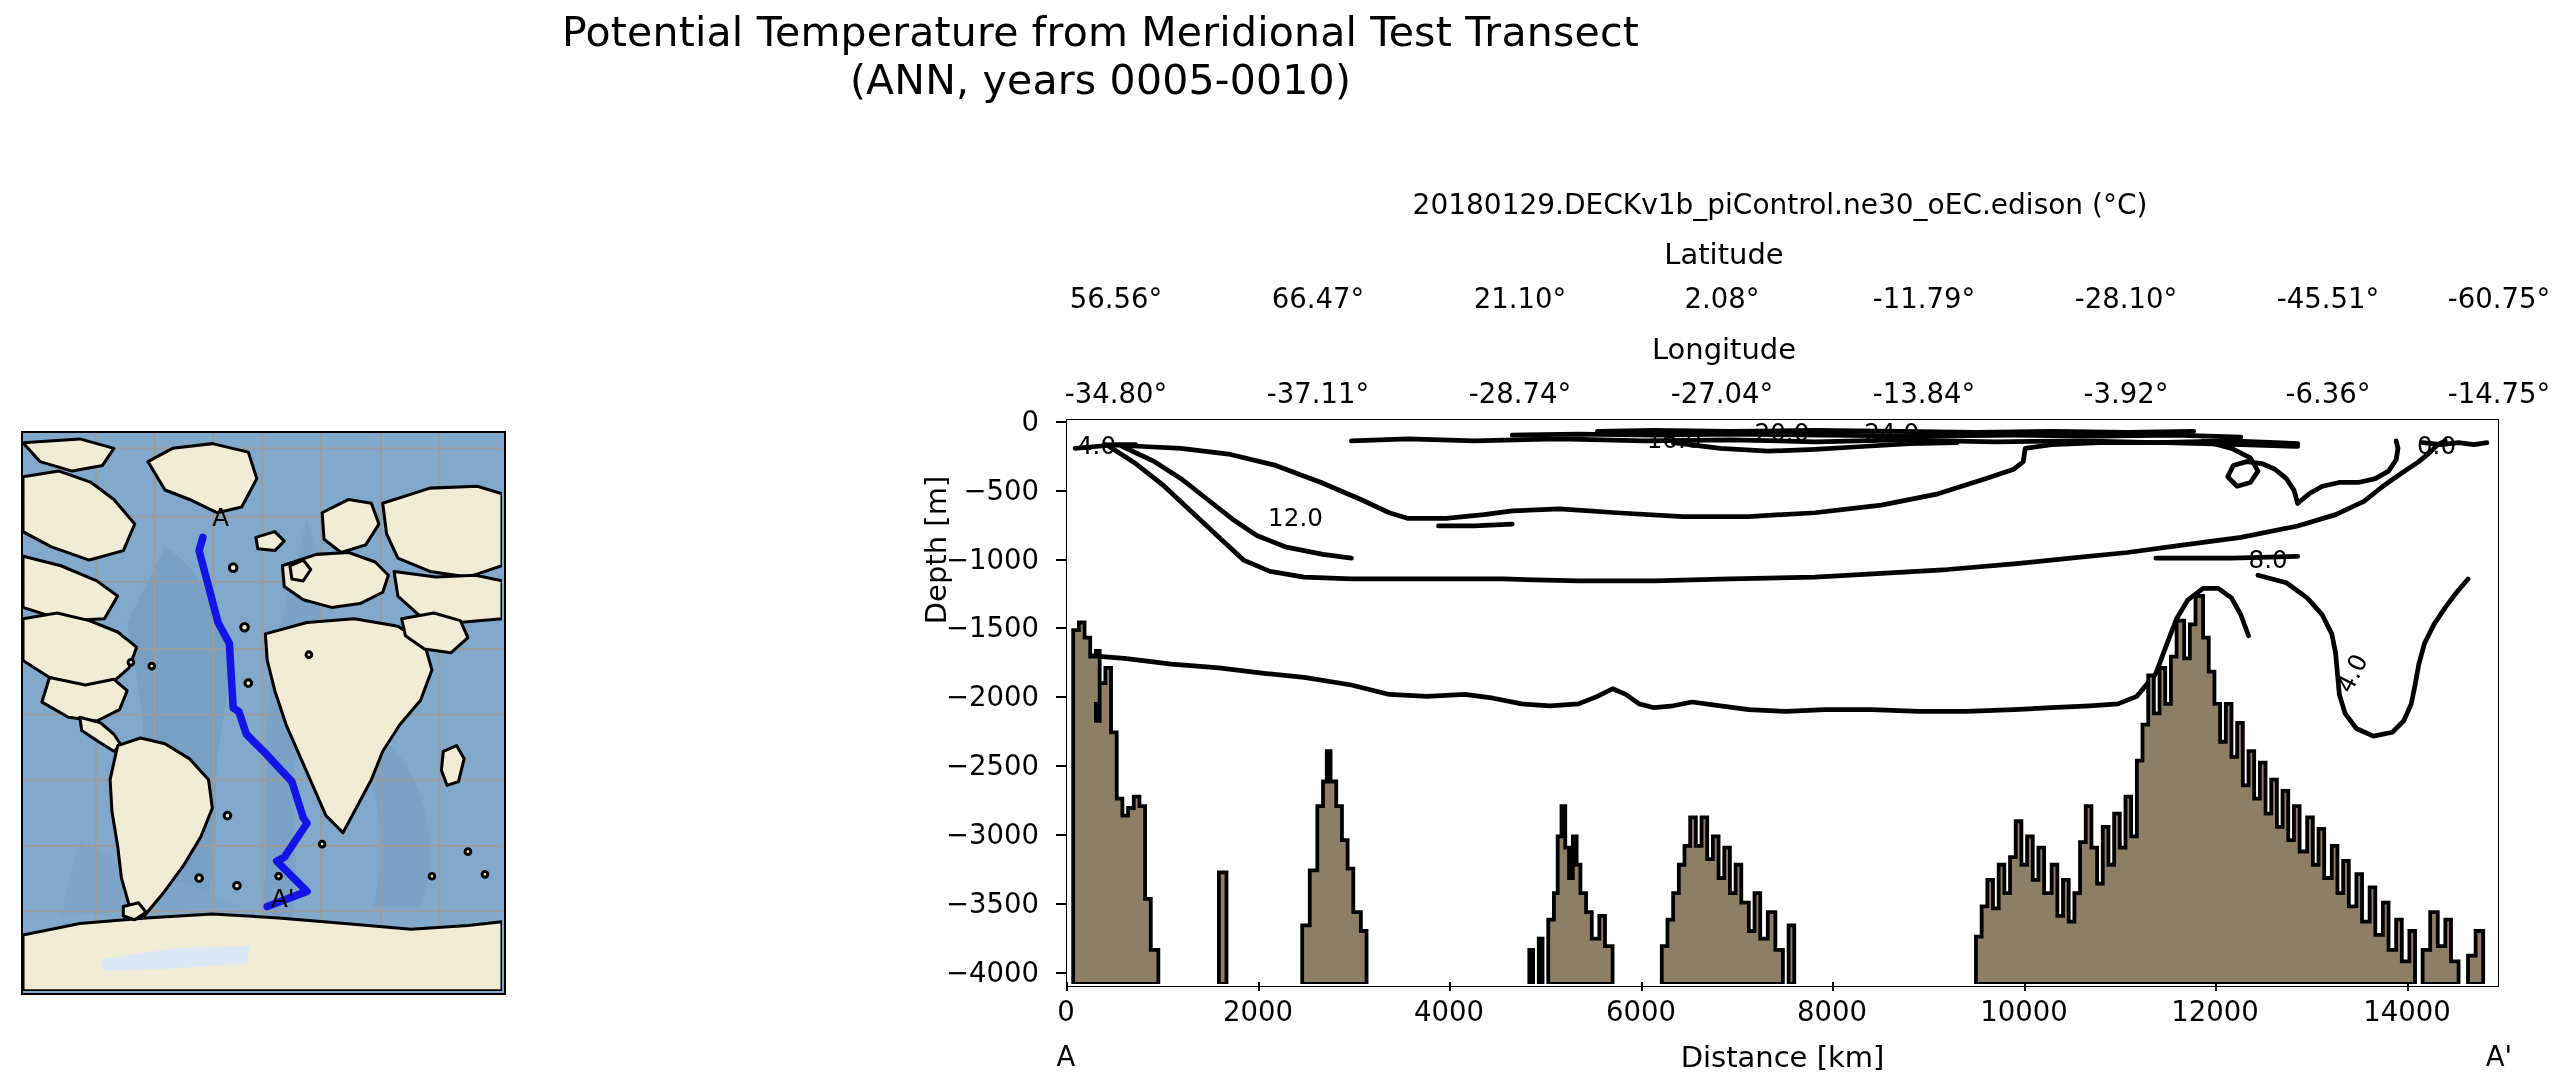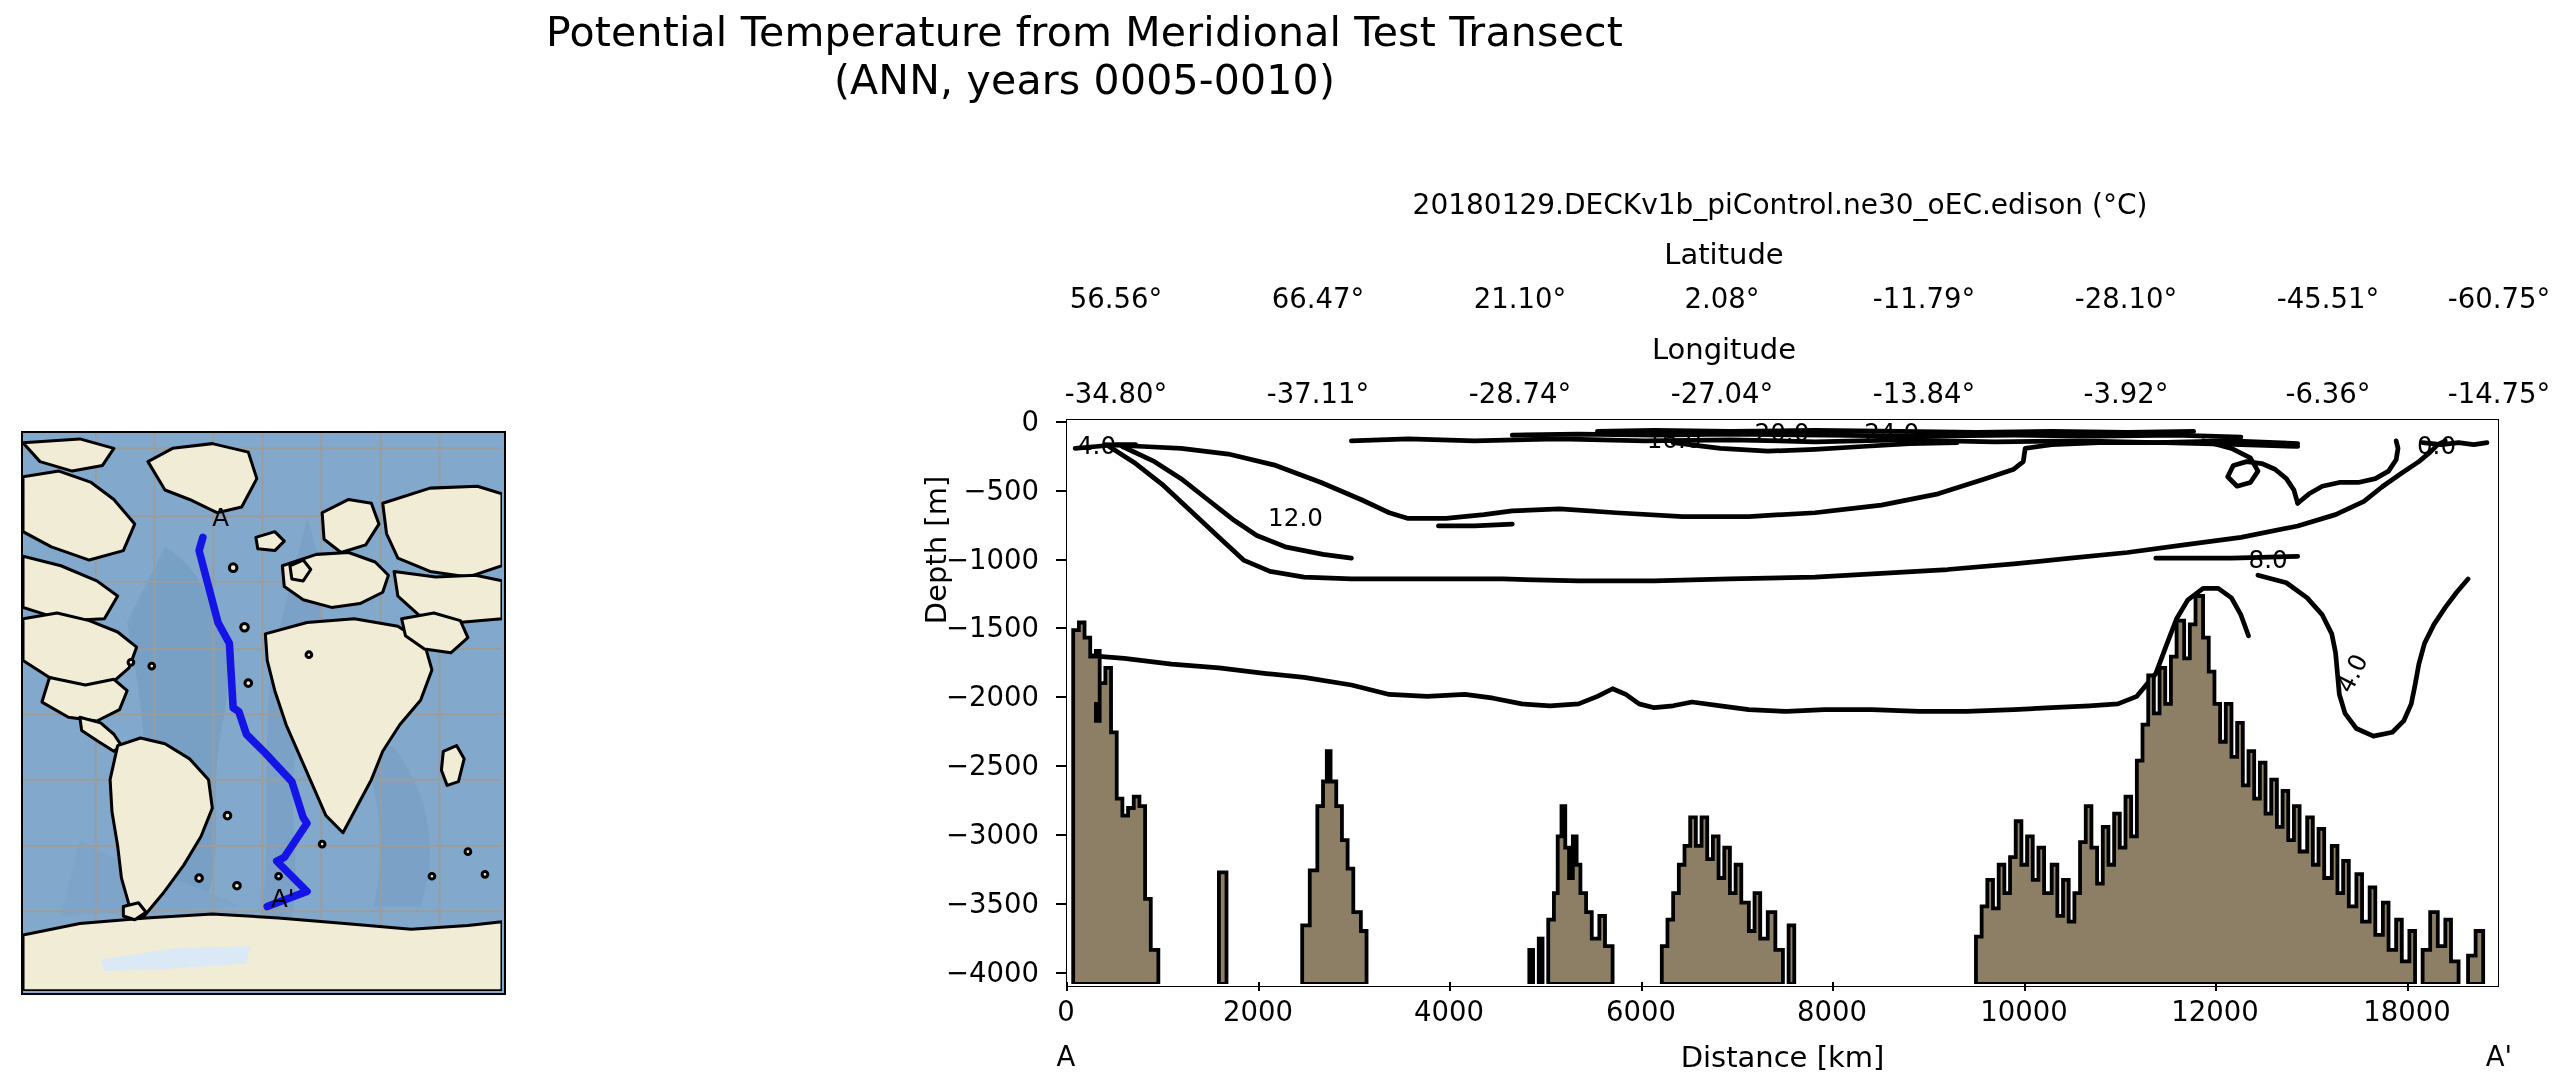--- a/index.html
+++ b/index.html
@@ -1,21 +1,21 @@
 <!DOCTYPE html>
 <html style="font-size:15px"><head>
 <meta charset="utf-8">
 <style>
   html,body{margin:0;padding:0;background:#ffffff;}
   body{width:2576px;height:1090px;position:relative;overflow:hidden;
        font-family:"DejaVu Sans",sans-serif;color:#000;}
 
   
   #main-title{position:absolute;left:0;top:7.6px;width:2169px;text-align:center;
-              font-size:41px;line-height:1.18;letter-spacing:0.2px;}
+              font-size:41px;line-height:1.18;letter-spacing:0.2px;padding-left:16px;}
   #main-title .l2{display:block;}
 
   #panel-title{position:absolute;left:1051px;top:188px;width:1458px;text-align:center;
                font-size:28px;}
 
   
   #map-inset{position:absolute;left:21px;top:431px;width:485px;height:564px;
              border:2.8px solid #000;box-sizing:border-box;background:#82a8cc;overflow:hidden;}
   #map-svg{position:absolute;left:0;top:0;}
 
@@ -278,21 +278,21 @@
       <span style="left: 383px; top: 3.8px;">4000</span>
       <i class="xtick" style="left: 383px;"></i>
       <span style="left: 575px; top: 3.8px;">6000</span>
       <i class="xtick" style="left: 575px;"></i>
       <span style="left: 766px; top: 3.8px;">8000</span>
       <i class="xtick" style="left: 766px;"></i>
       <span style="left: 958px; top: 3.8px;">10000</span>
       <i class="xtick" style="left: 958px;"></i>
       <span style="left: 1149px; top: 3.8px;">12000</span>
       <i class="xtick" style="left: 1149px;"></i>
-      <span style="left: 1341px; top: 3.8px;">18000</span>
+      <span style="left: 1341px; top: 3.8px;">14000</span>
       <i class="xtick" style="left: 1341px;"></i>
     </div>
   <div id="xaxis-title">Distance [km]</div>
   <div id="endpoint-a">A</div>
   <div id="endpoint-ap">A'</div>
 </div>
 
 <div id="panel-title">20180129.DECKv1b_piControl.ne30_oEC.edison (°C)</div>
 
 

